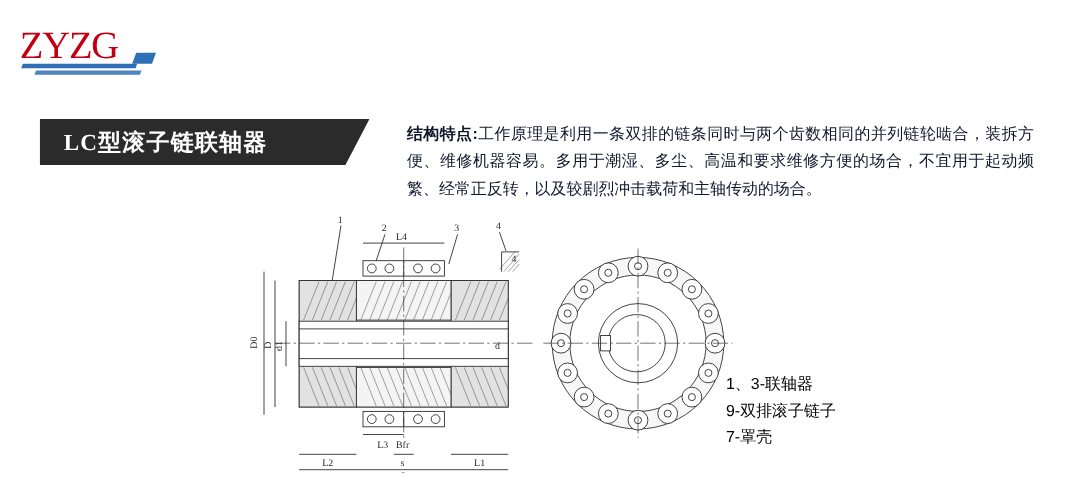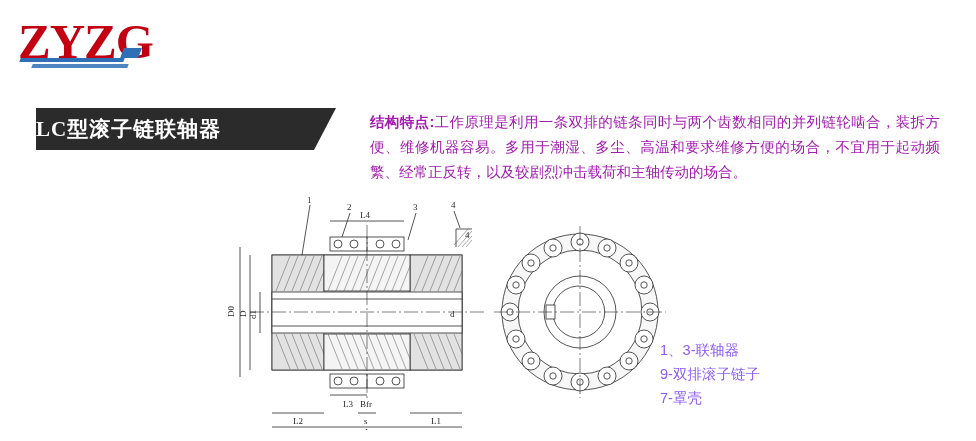--- a/index.html
+++ b/index.html
@@ -23,22 +23,22 @@
   
   .logo {
     position: absolute;
     left: 18px;
     top: 18px;
     width: 130px;
     height: 52px;
   }
   .logo-text {
     font-family: "Liberation Serif", serif;
-    font-weight: bold;
-    font-size: 49px;
+    font-weight: normal;
+    font-size: 35px;
     letter-spacing: -1px;
     line-height: 48px;
     color: #c20012;
     position: relative;
     z-index: 2;
     white-space: nowrap;
   }
   .logo-bars {
     position: absolute;
     left: 2px;
@@ -70,37 +70,38 @@
   .title-ribbon {
     position: absolute;
     left: 36px;
     top: 108px;
     width: 300px;
     height: 42px;
     background: #2b2b2b;
     color: #ffffff;
     display: flex;
     align-items: center;
+    padding-left: 22px;
     box-sizing: border-box;
     font-family: "Liberation Serif", serif;
     font-weight: bold;
     font-size: 21px;
     letter-spacing: 1px;
     clip-path: polygon(0 0, 100% 0, calc(100% - 22px) 100%, 0 100%);
   }
 
   
   .desc {
     position: absolute;
     left: 370px;
     top: 110px;
     width: 570px;
     font-size: 14.5px;
     line-height: 25px;
-    color: #a21caf;
+    color: #0f172a;
     text-align: justify;
   }
   .desc b { font-weight: bold; }
 
   
   .figure {
     position: absolute;
     left: 210px;
     top: 195px;
     width: 500px;
@@ -108,21 +109,21 @@
   }
   .figure svg { display: block; }
 
   
   .legend {
     position: absolute;
     left: 660px;
     top: 338px;
     font-size: 14.5px;
     line-height: 24px;
-    color: #8b5cf6;
+    color: #000000;
   }
   .legend div { white-space: nowrap; }
 </style>
 </head>
 <body>
 
 <div class="page">
 
   <div class="logo">
     <div class="logo-text">ZYZG</div>

